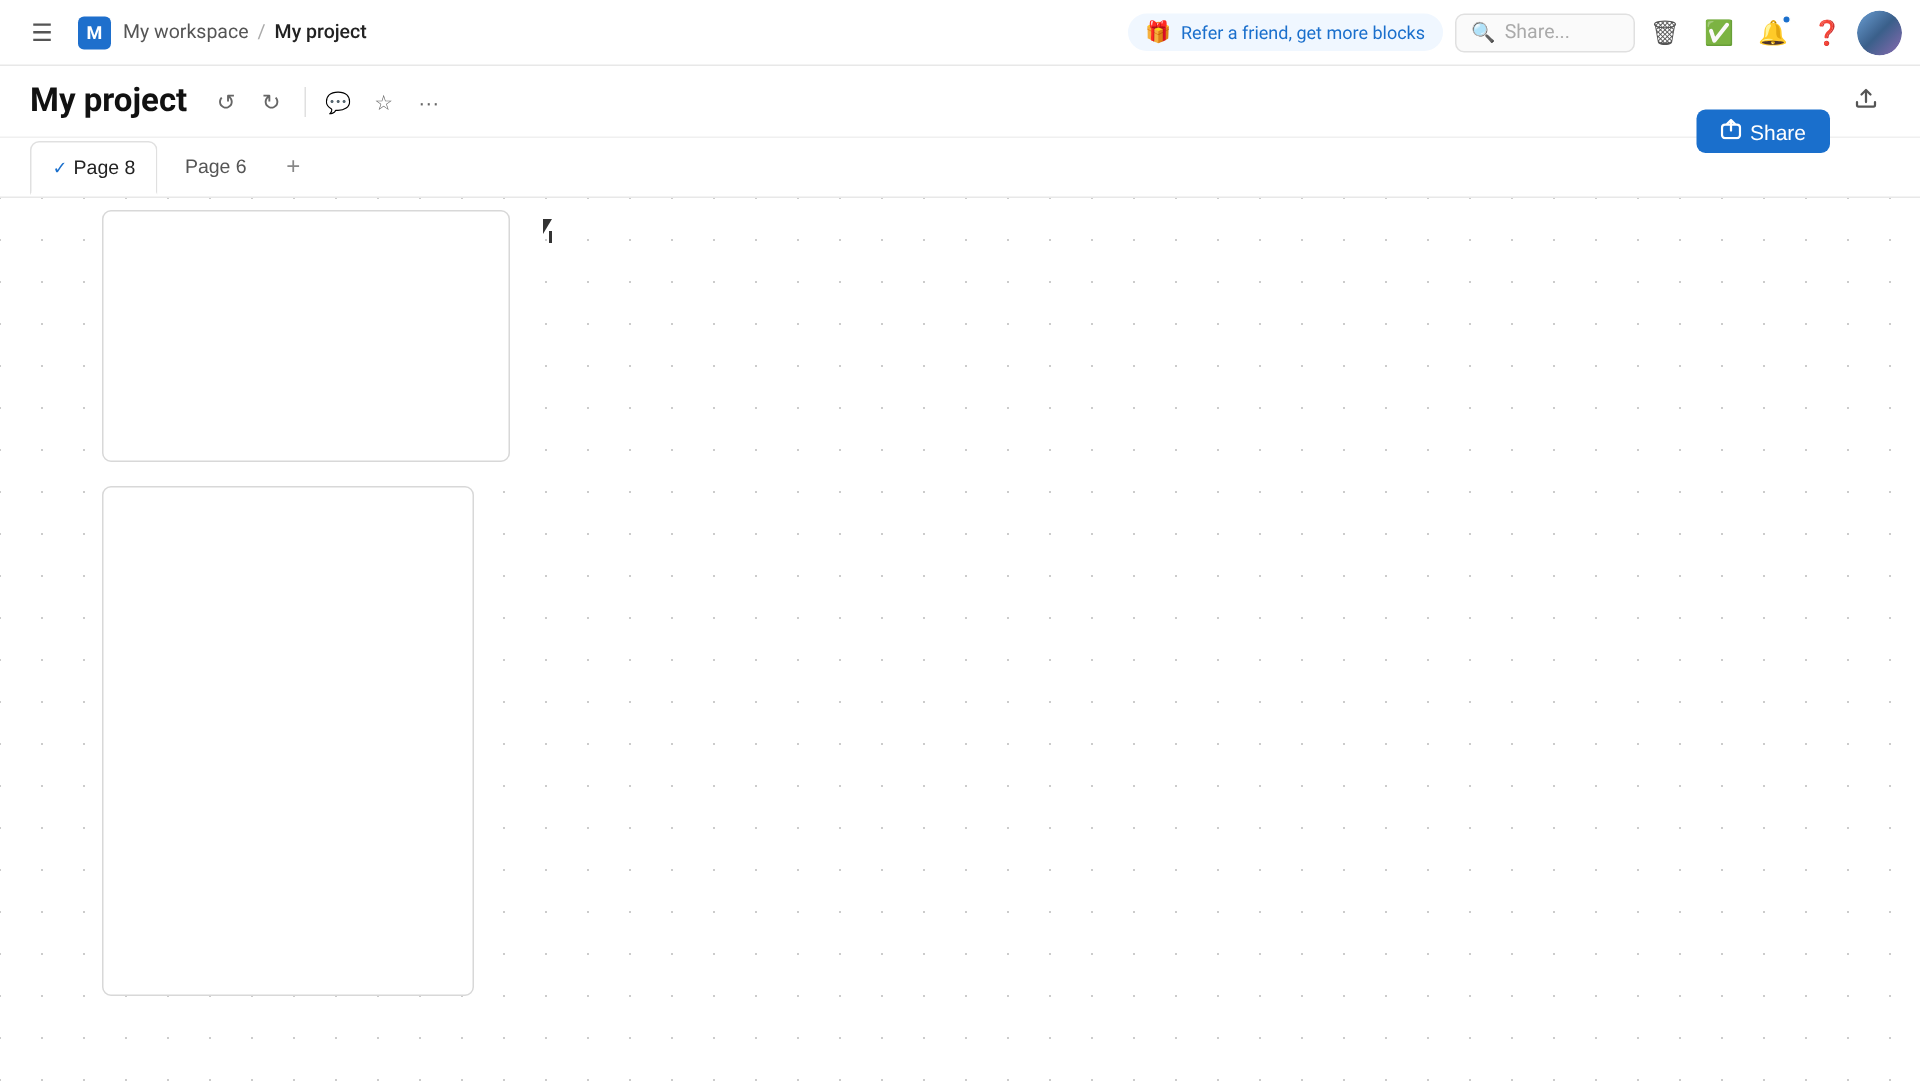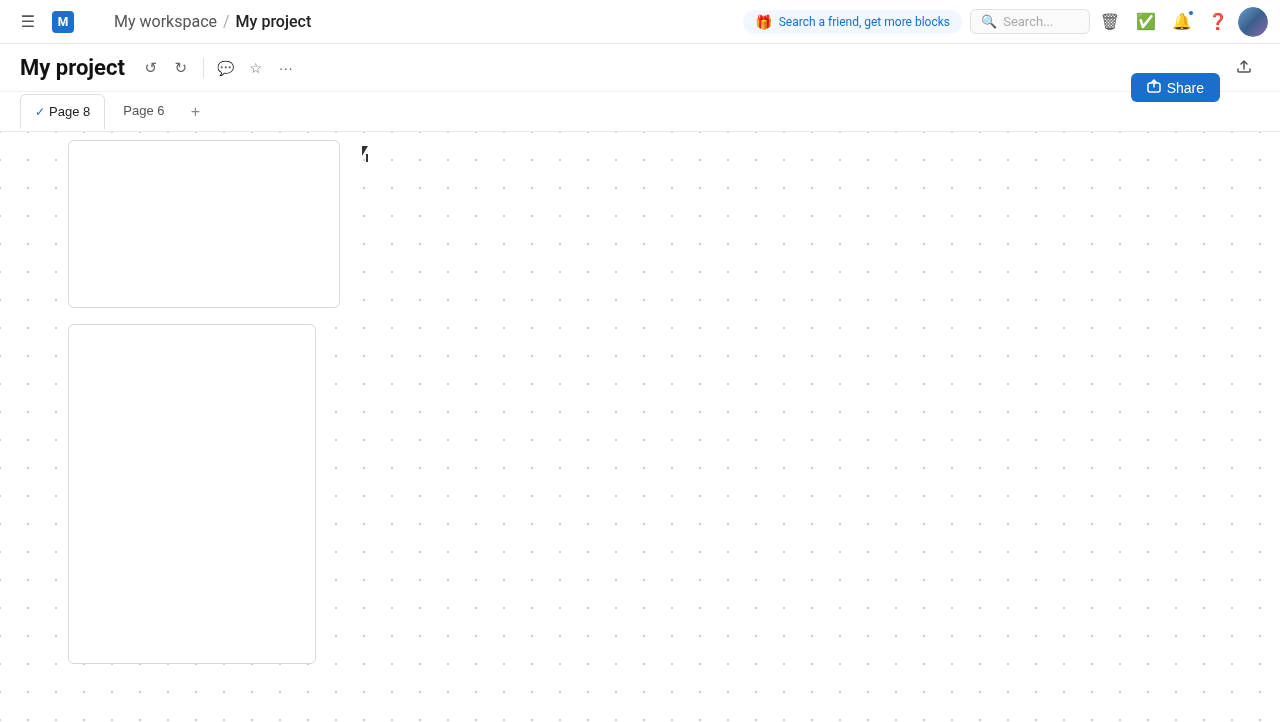--- a/index.html
+++ b/index.html
@@ -59,23 +59,22 @@
       align-items: center;
       justify-content: center;
       font-size: 12px;
       font-weight: 700;
     }
 
     .breadcrumb {
       display: flex;
       align-items: center;
       gap: 6px;
-      font-size: 16px;
+      font-size: 13px;
       color: #555;
-      margin-left: 32px;
     }
 
     .breadcrumb-sep {
       color: #aaa;
     }
 
     .breadcrumb-current {
       color: #222;
       font-weight: 500;
     }
@@ -392,28 +391,28 @@
     <div class="breadcrumb">
       <span>My workspace</span>
       <span class="breadcrumb-sep">/</span>
       <span class="breadcrumb-current">My project</span>
     </div>
   </div>
 
   <div class="nav-center">
     <div class="refer-banner">
       <span class="refer-icon">🎁</span>
-      <span>Search a friend, get more blocks</span>
+      <span>Refer a friend, get more blocks</span>
     </div>
   </div>
 
   <div class="nav-right">
     <div class="search-box">
       <span>🔍</span>
-      <span>Search...</span>
+      <span>Share...</span>
     </div>
     <button class="nav-icon-btn">
       <span>🗑</span>
     </button>
     <button class="nav-icon-btn">
       <span>✅</span>
     </button>
     <button class="nav-icon-btn">
       <span>🔔</span>
       <span class="notification-dot"></span>

